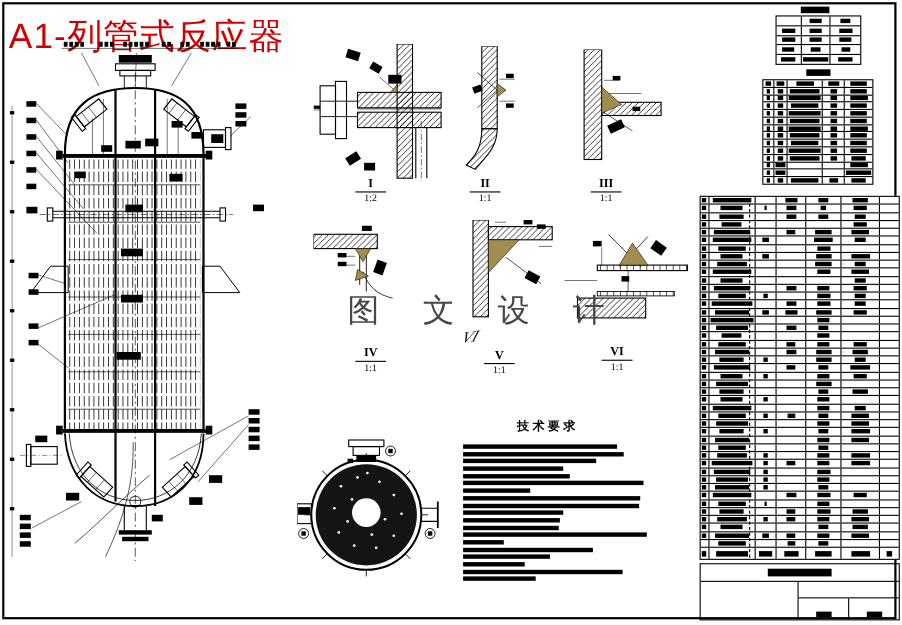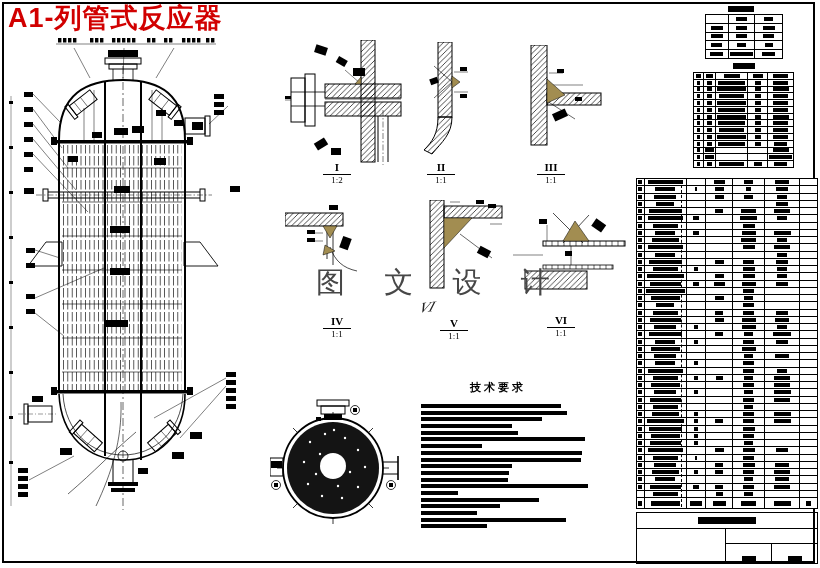--- a/index.html
+++ b/index.html
@@ -2,21 +2,21 @@
 <html style="--red: #d10000; --weld: #a28d51; --wm: #474747;"><head>
 <meta charset="utf-8">
 <style>
   html,body{margin:0;padding:0}
   body{
     width:820px;height:568px;position:relative;overflow:hidden;
     background:#fff;font-family:"Liberation Sans",sans-serif;color:#000;
   }
   .abs{position:absolute}
   .sheet-frame{left:2px;top:2px;width:813px;height:561px;border:2px solid #000;box-sizing:border-box}
-  .drawing-title{left:8px;top:0px;font-size:27px;font-weight:bold;letter-spacing:1px;color:var(--red,#d10000);white-space:nowrap}
+  .drawing-title{left:8px;top:12px;font-size:32px;font-weight:normal;letter-spacing:1px;color:var(--red,#d10000);white-space:nowrap}
   .watermark{left:316px;top:263px;font-size:29px;letter-spacing:16px;color:var(--wm,#474747);
     font-family:"Liberation Serif",serif;white-space:nowrap}
   .section-marker{left:420px;top:299px;font-size:15px;color:#222;font-family:"Liberation Serif",serif;
     transform:skewX(-24deg) rotate(-6deg);font-style:italic}
   .dlabel{width:28px;text-align:center;font-family:"Liberation Serif",serif}
   .dlabel .dnum{font-size:11px;line-height:11px;border-bottom:1.2px solid #000;padding-bottom:1px;font-weight:bold}
   .dlabel .dscale{font-size:9px;line-height:10px}
   .tech-head{left:470px;top:380px;font-size:11px;font-weight:bold;letter-spacing:3px}
   .tech-lines{left:421px;top:404px;width:172px}
   .tline{height:4px;background:#000;margin-bottom:2.7px}

